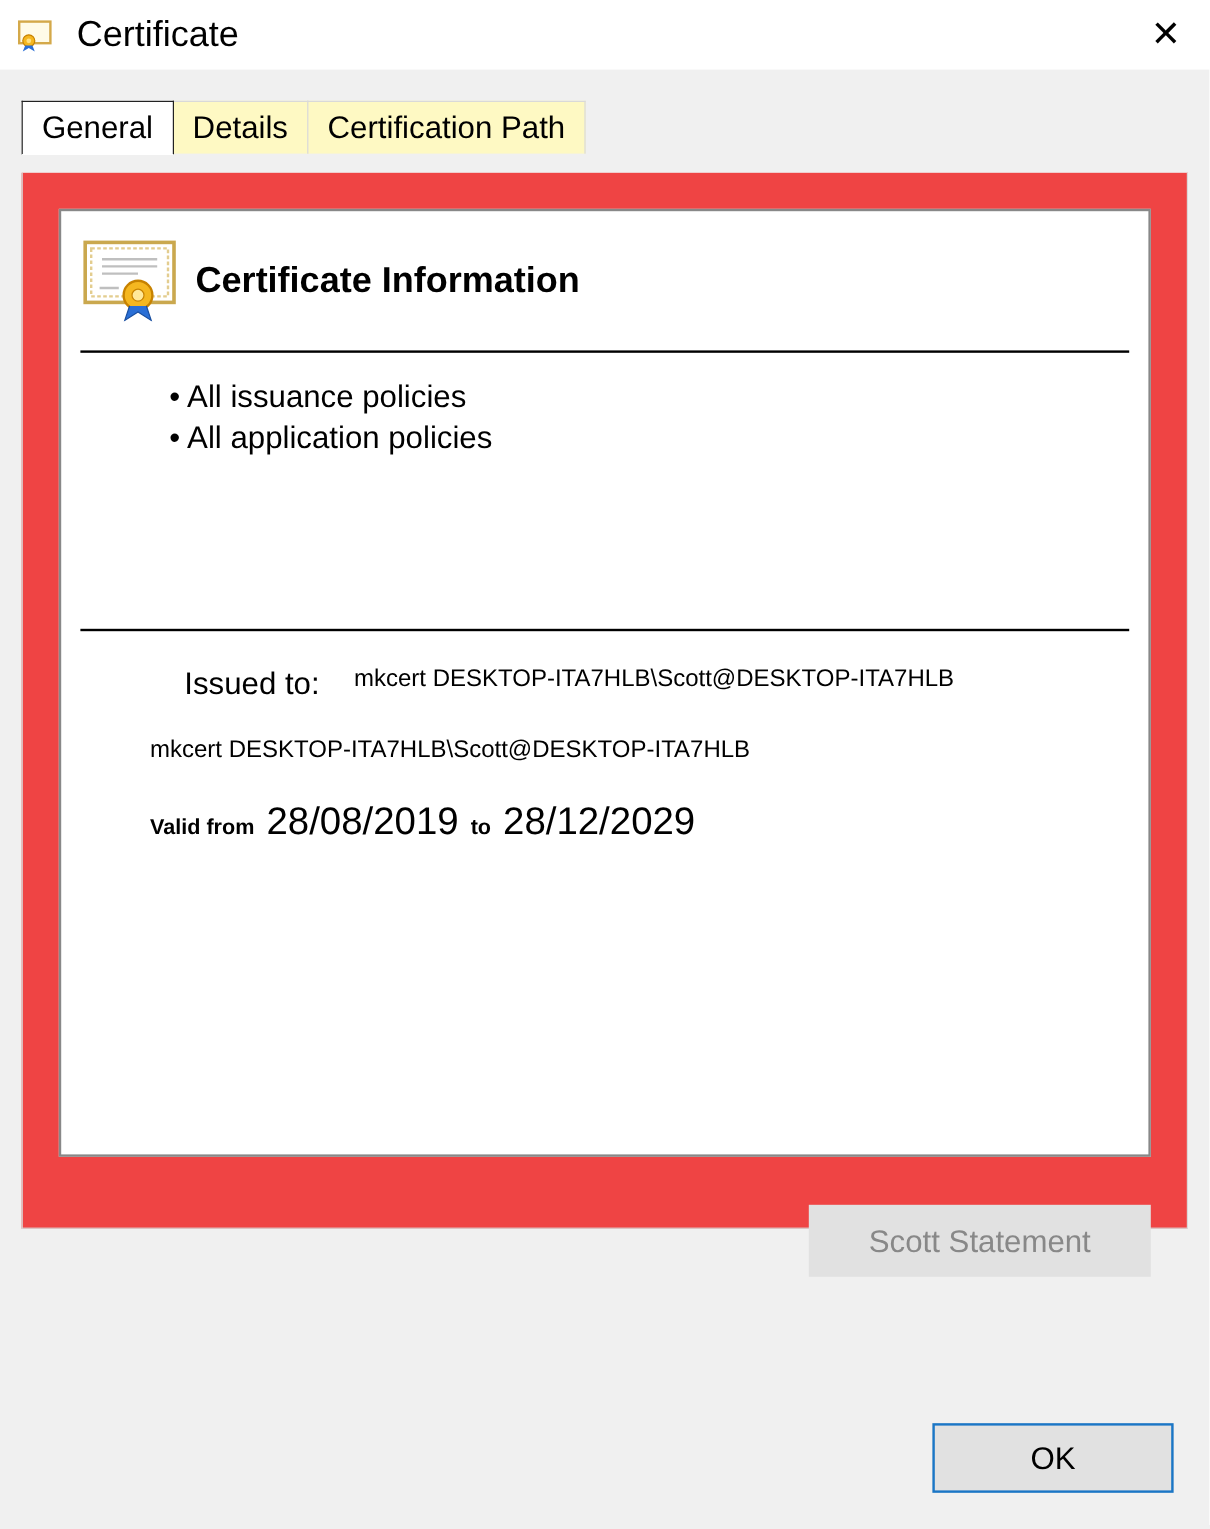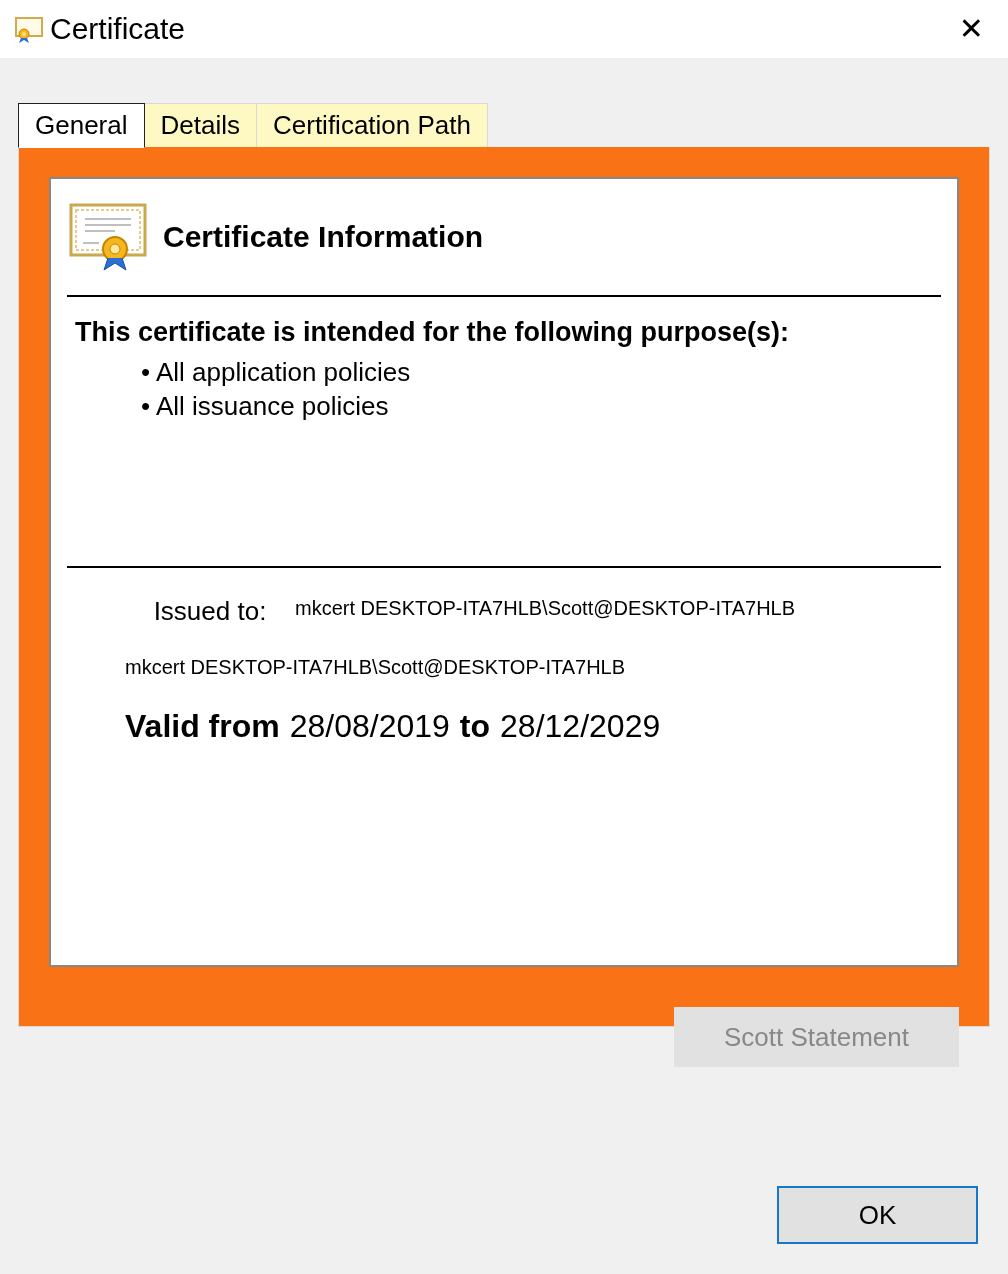--- a/index.html
+++ b/index.html
@@ -19,21 +19,21 @@
       display: flex;
       align-items: center;
       justify-content: space-between;
       height: 58px;
       padding: 0 20px 0 14px;
       background: #ffffff;
     }
     .title-left {
       display: flex;
       align-items: center;
-      gap: 6px;
+      gap: 20px;
     }
     .titlebar .title-text {
       font-size: 30px;
       color: #000;
     }
     .close-x {
       font-size: 30px;
       font-weight: 300;
       color: #000;
       cursor: pointer;
@@ -47,46 +47,45 @@
       position: relative;
     }
     .tabs-wrapper {
       padding: 26px 18px 0 18px;
       position: relative;
     }
     .tabs {
       display: flex;
       position: relative;
       z-index: 2;
-      margin-top: 19px;
     }
     .tab {
       padding: 6px 16px;
       font-size: 26px;
       color: #000;
       border: 1px solid #d9d9d9;
       background: #fef9c3;
       margin-right: -1px;
       cursor: pointer;
       position: relative;
       border-bottom: none;
     }
     .tab.active {
       background: #ffffff;
       border: 1px solid #222;
       border-bottom: 1px solid #ffffff;
       z-index: 3;
       margin-bottom: -1px;
     }
     .tab-panel {
-      background: #f97316;
+      background: #ef4444;
       border: 1px solid #d9d9d9;
       border-top: none;
       padding: 30px 30px 30px 30px;
-      margin: 0 18px;
+      margin: 16px 18px;
       position: relative;
       height: 880px;
     }
     .cert-box {
       background: #ffffff;
       border: 2px solid #888;
       padding: 24px 16px 24px 16px;
       height: 790px;
     }
     .cert-header {
@@ -145,21 +144,21 @@
       line-height: 1.25;
       padding-right: 30px;
     }
     .valid-row {
       display: flex;
       padding-left: 58px;
       align-items: baseline;
       gap: 10px;
     }
     .valid-label {
-      font-size: 32px;
+      font-size: 18px;
       font-weight: bold;
     }
     .valid-value {
       font-size: 32px;
     }
     .issuer-stmt-btn {
       position: absolute;
       right: 30px;
       top: 860px;
       width: 285px;
@@ -233,24 +232,23 @@
             <line x1="18" y1="28" x2="48" y2="28" stroke="#bfbfbf" stroke-width="2"></line>
             <line x1="16" y1="40" x2="32" y2="40" stroke="#bfbfbf" stroke-width="2"></line>
             <circle cx="48" cy="46" r="12" fill="#f5b720" stroke="#c78200" stroke-width="2"></circle>
             <circle cx="48" cy="46" r="5" fill="#ffe899" stroke="#c78200" stroke-width="1"></circle>
             <path d="M41 55 L37 67 L48 60 L59 67 L55 55" fill="#2a6fd6" stroke="#1a4fa0" stroke-width="1"></path>
           </svg>
         </span>
         <span class="cert-info-title">Certificate Information</span>
       </div>
 
-      <div class="purpose-heading">This certificate is intended for the following purpose(s):</div>
       <div class="purpose-list">
+        <div class="purpose-item">All issuance policies</div>
         <div class="purpose-item">All application policies</div>
-        <div class="purpose-item">All issuance policies</div>
       </div>
 
       <div class="middle-rule"></div>
 
       <div class="field-row">
         <div class="field-label">Issued to:</div>
         <div class="field-value">mkcert DESKTOP-ITA7HLB\Scott@DESKTOP-ITA7HLB</div>
       </div>
 
       <div class="field-row">

